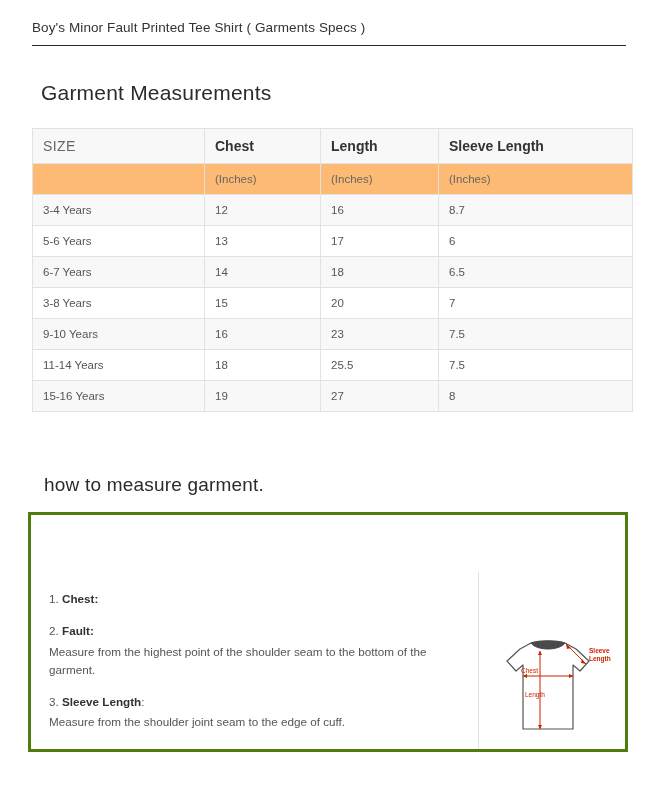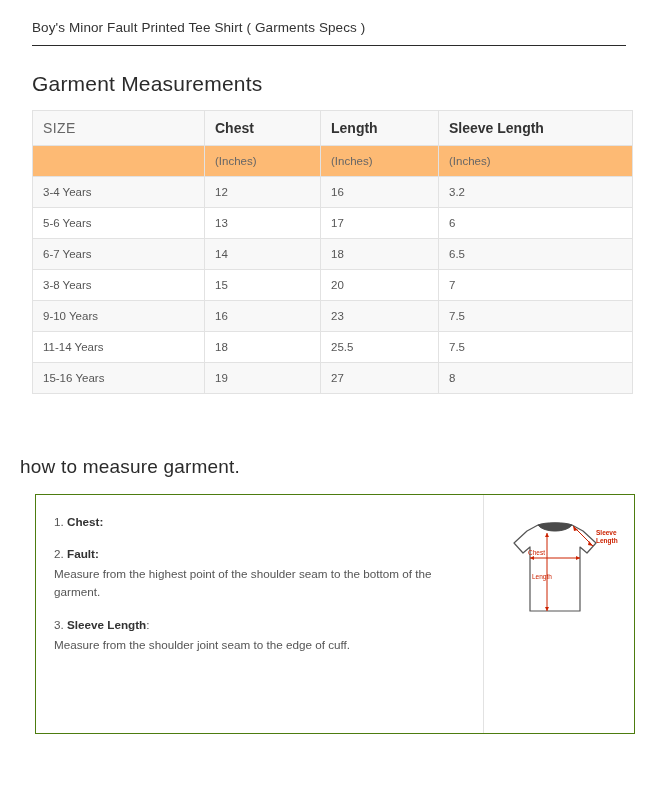--- a/index.html
+++ b/index.html
@@ -29,21 +29,21 @@
     letter-spacing: 0.1px;
   }
   .title-rule {
     border-bottom: 1px solid #2b2b2b;
     margin: 0 32px;
   }
   .section-heading {
     font-size: 21px;
     font-weight: normal;
     color: #2b2b2b;
-    margin: 0;
+    margin: 9px;
     padding: 26px 16px 14px 32px;
     letter-spacing: 0.2px;
   }
   table.specs {
     border-collapse: collapse;
     width: 600px;
     margin: 0 32px;
     table-layout: fixed;
   }
   table.specs th, table.specs td {
@@ -83,29 +83,30 @@
   col.c1 { width: 172px; }
   col.c2 { width: 116px; }
   col.c3 { width: 118px; }
   col.c4 { width: 194px; }
 
   .howto-heading {
     font-size: 19px;
     font-weight: normal;
     color: #2b2b2b;
     margin: 0;
-    padding: 62px 32px 16px 20px;
+    padding: 62px 32px 16px 44px;
     letter-spacing: 0.2px;
   }
   .howto-box {
-    margin: 0 35px;
+    margin: 0 28px;
     width: 600px;
-    border: 1px solid #4d7c0f;
+    border: 3px solid #4d7c0f;
     display: flex;
     min-height: 240px;
+    align-items: flex-end;
   }
   .howto-left {
     width: 448px;
     border-right: 1px solid #e2e2e2;
     padding: 18px 18px 18px 18px;
   }
   .howto-right {
     flex: 1;
     display: flex;
     align-items: flex-start;
@@ -159,21 +160,21 @@
         <td></td>
         <td>(Inches)</td>
         <td>(Inches)</td>
         <td>(Inches)</td>
       </tr>
 
       <tr class="data-row">
         <td class="sz">3-4 Years</td>
         <td>12</td>
         <td>16</td>
-        <td>3.2</td>
+        <td>8.7</td>
       </tr>
       <tr class="data-row">
         <td class="sz">5-6 Years</td>
         <td>13</td>
         <td>17</td>
         <td>6</td>
       </tr>
       <tr class="data-row">
         <td class="sz">6-7 Years</td>
         <td>14</td>

